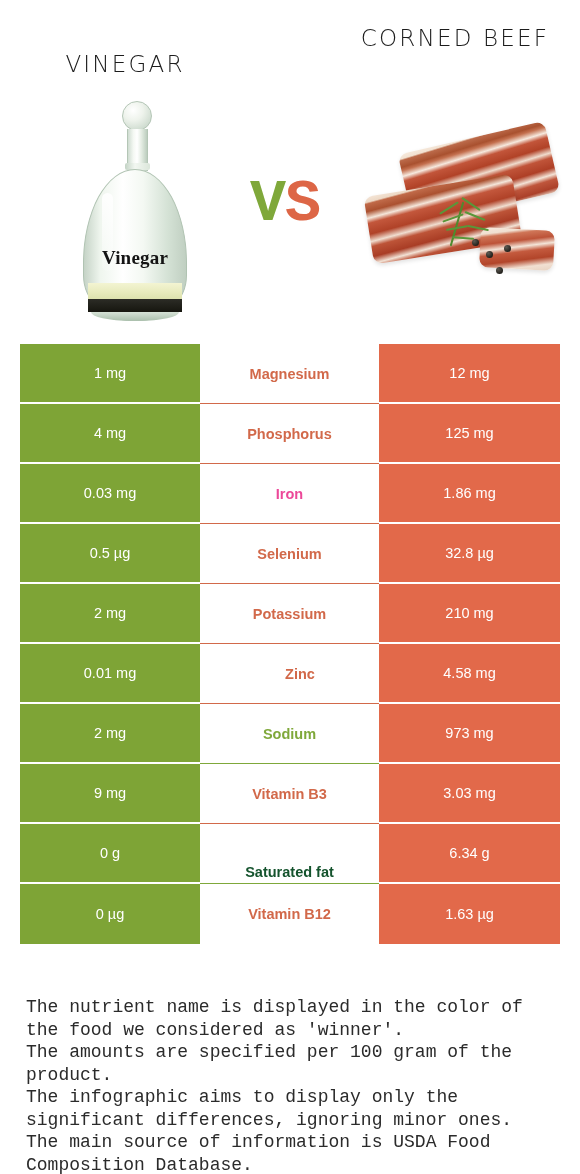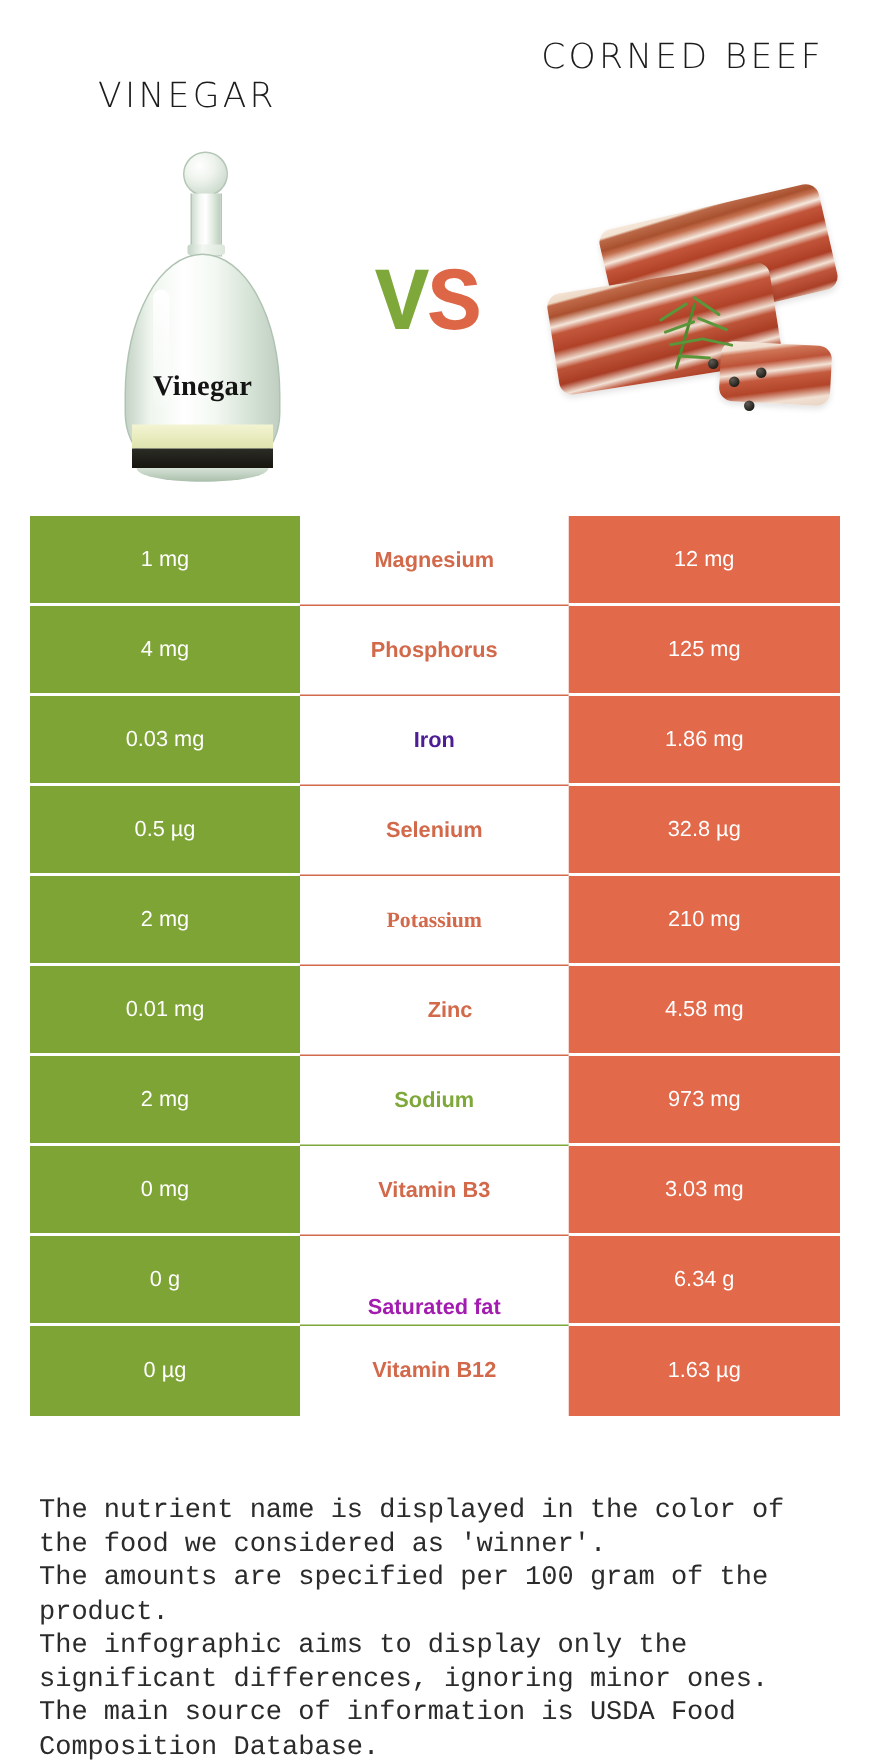--- a/index.html
+++ b/index.html
@@ -368,39 +368,39 @@
     <div class="cell cell-mid">
         <span style="color: rgb(210, 105, 74);">Phosphorus</span>
         <span class="divider" style="background: rgb(210, 105, 74);"></span>
       </div>
     <div class="cell cell-right">125 mg</div>
   </div>
 
   <div class="row">
     <div class="cell cell-left">0.03 mg</div>
     <div class="cell cell-mid">
-        <span style="color: #4c1d95;">Iron</span>
+        <span style="color: #ec4899;">Iron</span>
         <span class="divider" style="background: rgb(210, 105, 74);"></span>
       </div>
     <div class="cell cell-right">1.86 mg</div>
   </div>
 
   <div class="row">
     <div class="cell cell-left">0.5 µg</div>
     <div class="cell cell-mid">
         <span style="color: rgb(210, 105, 74);">Selenium</span>
         <span class="divider" style="background: rgb(210, 105, 74);"></span>
       </div>
     <div class="cell cell-right">32.8 µg</div>
   </div>
 
   <div class="row">
     <div class="cell cell-left">2 mg</div>
     <div class="cell cell-mid">
-        <span style="color: rgb(210, 105, 74); font-family: Liberation Serif, serif;">Potassium</span>
+        <span style="color: rgb(210, 105, 74);">Potassium</span>
         <span class="divider" style="background: rgb(210, 105, 74);"></span>
       </div>
     <div class="cell cell-right">210 mg</div>
   </div>
 
   <div class="row">
     <div class="cell cell-left">0.01 mg</div>
     <div class="cell cell-mid">
         <span style="color: rgb(210, 105, 74); margin-left: 21px;">Zinc</span>
         <span class="divider" style="background: rgb(210, 105, 74);"></span>
@@ -411,32 +411,32 @@
   <div class="row">
     <div class="cell cell-left">2 mg</div>
     <div class="cell cell-mid">
         <span style="color: rgb(127, 168, 58);">Sodium</span>
         <span class="divider" style="background: rgb(127, 168, 58);"></span>
       </div>
     <div class="cell cell-right">973 mg</div>
   </div>
 
   <div class="row">
-    <div class="cell cell-left">0 mg</div>
+    <div class="cell cell-left">9 mg</div>
     <div class="cell cell-mid">
         <span style="color: rgb(210, 105, 74);">Vitamin B3</span>
         <span class="divider" style="background: rgb(210, 105, 74);"></span>
       </div>
     <div class="cell cell-right">3.03 mg</div>
   </div>
 
   <div class="row">
     <div class="cell cell-left">0 g</div>
     <div class="cell cell-mid">
-        <span style="color: #a21caf; margin-top: 36px;">Saturated fat</span>
+        <span style="color: #14532d; margin-top: 36px;">Saturated fat</span>
         <span class="divider" style="background: rgb(127, 168, 58);"></span>
       </div>
     <div class="cell cell-right">6.34 g</div>
   </div>
 
   <div class="row">
     <div class="cell cell-left">0 µg</div>
     <div class="cell cell-mid">
         <span style="color: rgb(210, 105, 74); text-align: center;">Vitamin B12</span>
       </div>

